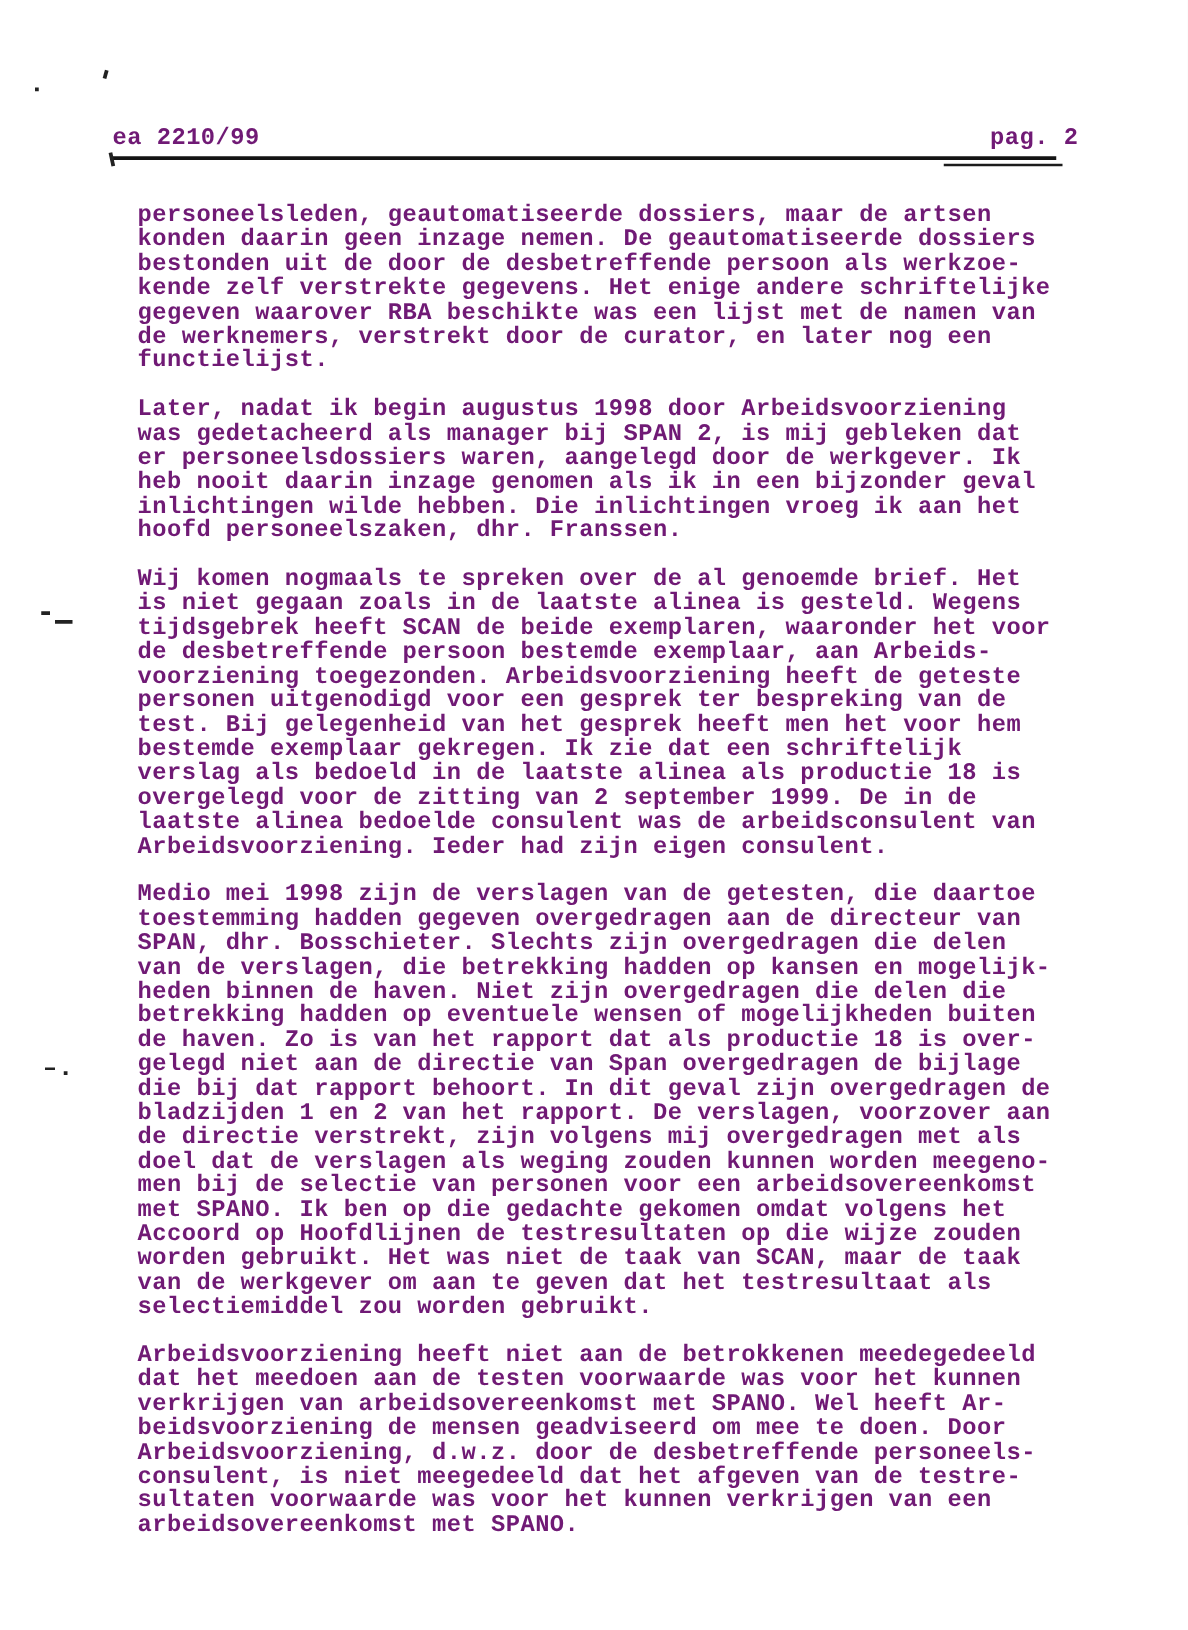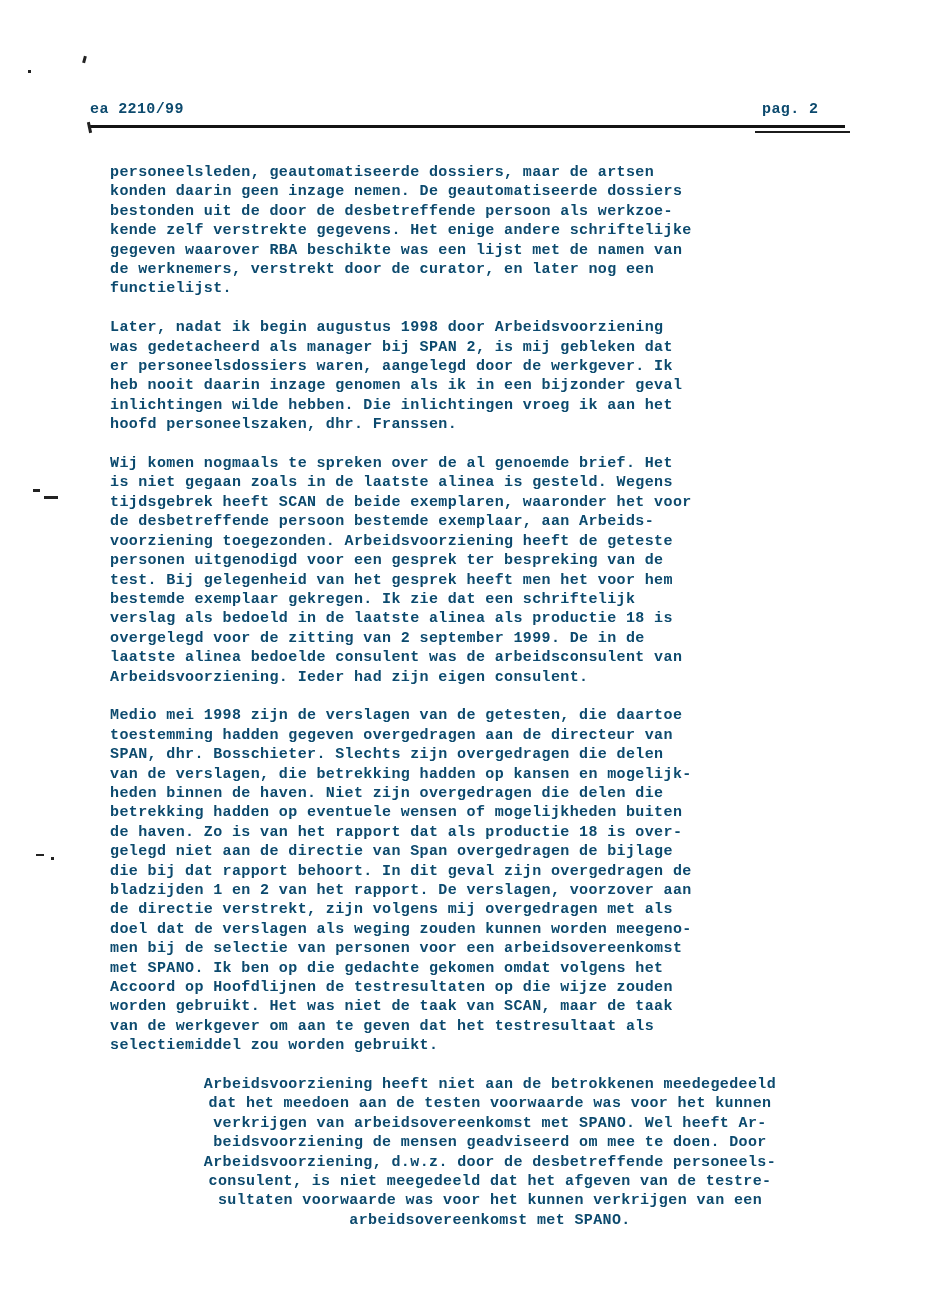--- a/index.html
+++ b/index.html
@@ -10,30 +10,30 @@
   }
   .page {
     position: absolute; left: 0; top: 0;
     width: 950px; height: 1304px;
     background: #ffffff;
     overflow: hidden;
     color: #161616;
   }
   .mono {
     font-weight: bold;
-    font-size: 15px;
+    font-size: 19px;
     letter-spacing: 0.38px;
-    color: #0c4a6e;
+    color: #701a75;
   }
   .header-ref {
     position: absolute; left: 90px; top: 100px;
     line-height: 20px; white-space: pre;
   }
   .header-page {
-    position: absolute; left: 762px; top: 100px;
+    position: absolute; left: 792px; top: 100px;
     line-height: 20px; white-space: pre;
   }
   .rule {
     position: absolute; left: 88px; top: 125px;
     width: 757px; height: 3px;
     background: #141414;
   }
   .rule-frag {
     position: absolute; left: 755px; top: 131px;
     width: 95px; height: 2px;
@@ -42,21 +42,21 @@
   .body-text {
     position: absolute; left: 110px; top: 163px;
     width: 760px;
   }
   .para {
     margin: 0 0 19.4px 0;
     white-space: pre;
     line-height: 19.4px;
     font-family: Liberation Mono, monospace;
   }
-  .para:last-child { margin-bottom: 16px; text-align: center; }
+  .para:last-child { margin-bottom: 16px; }
   .speck {
     position: absolute;
     background: #222;
   }
 </style>
 </head>
 <body>
 
 <div class="page">
 

